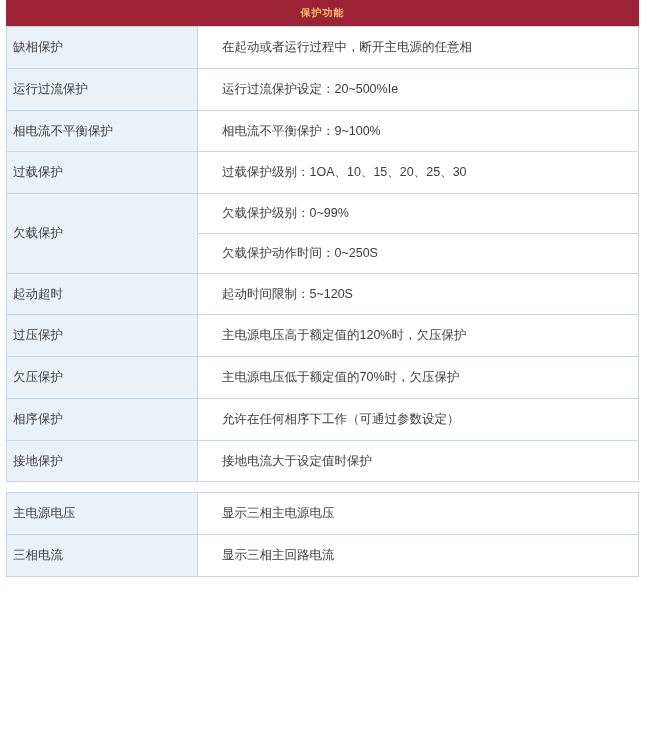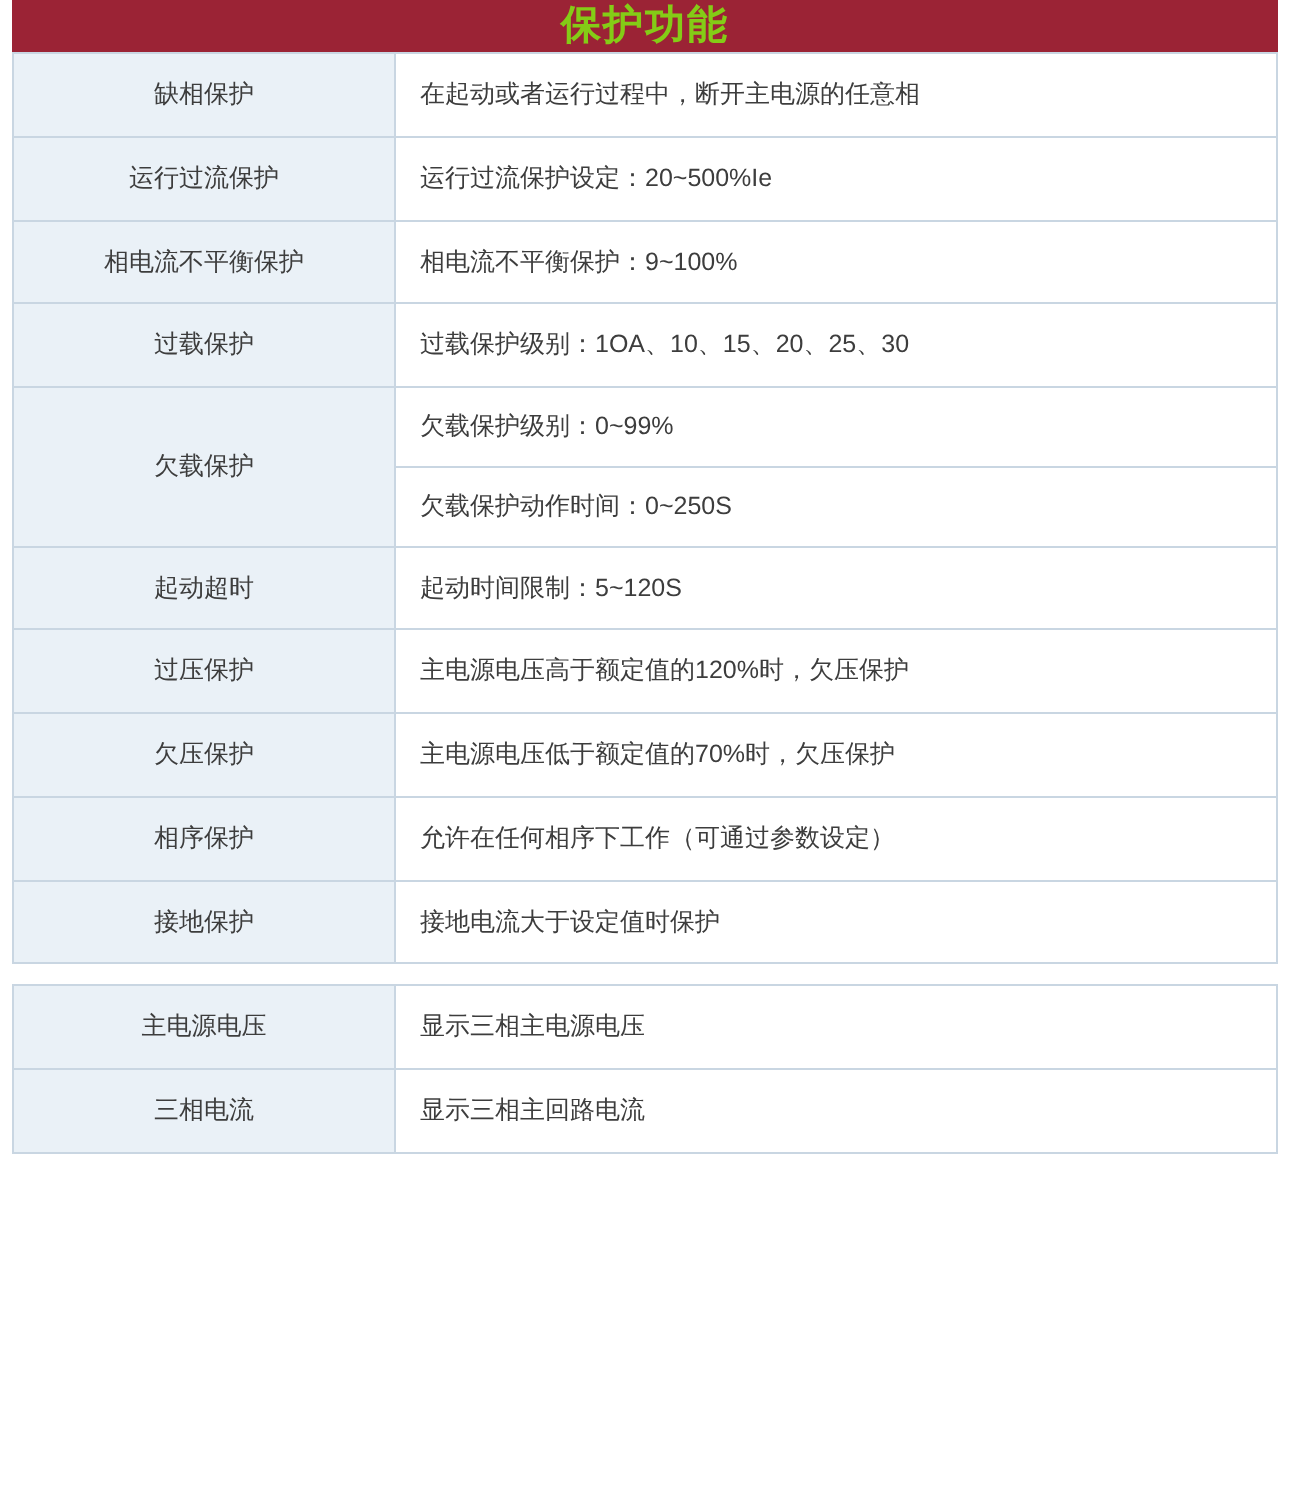--- a/index.html
+++ b/index.html
@@ -16,49 +16,49 @@
   .page {
     width: 645px;
     box-sizing: border-box;
     padding: 0 6px;
   }
   .section {
     margin-bottom: 10px;
   }
   .section-header {
     background: #9b2335;
-    color: #84cc16;
-    font-size: 20px;
+    color: #fdba74;
+    font-size: 10px;
     font-weight: bold;
     text-align: center;
     line-height: 26px;
     height: 26px;
     letter-spacing: 1px;
   }
   table.spec {
     width: 100%;
     border-collapse: collapse;
     table-layout: fixed;
   }
   table.spec td {
     border: 1px solid #c9d6e2;
     font-size: 12.5px;
     color: #3d3d3d;
     vertical-align: middle;
   }
   td.label {
     width: 178px;
     background: #eaf1f7;
-    text-align: center;
+    text-align: left;
     padding: 11px 6px;
     line-height: 1.5;
   }
   td.value {
     background: #ffffff;
-    padding: 11px 12px;
+    padding: 11px 24px;
     line-height: 1.5;
   }
   td.value.tight {
     padding-top: 10px;
     padding-bottom: 10px;
   }
 </style>
 </head>
 <body>
 

